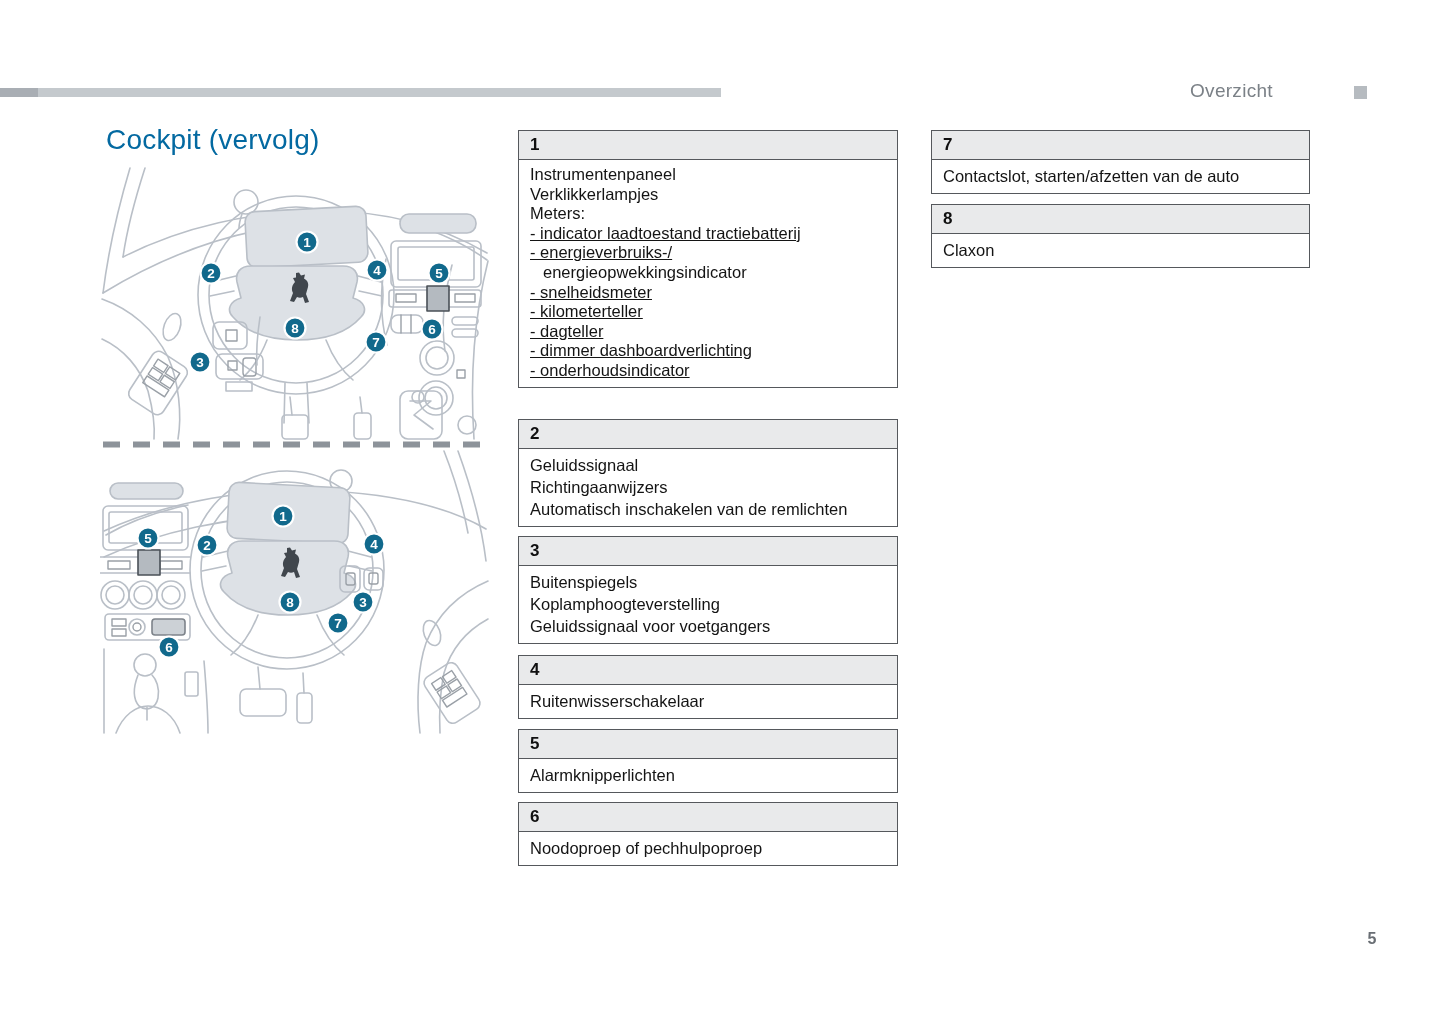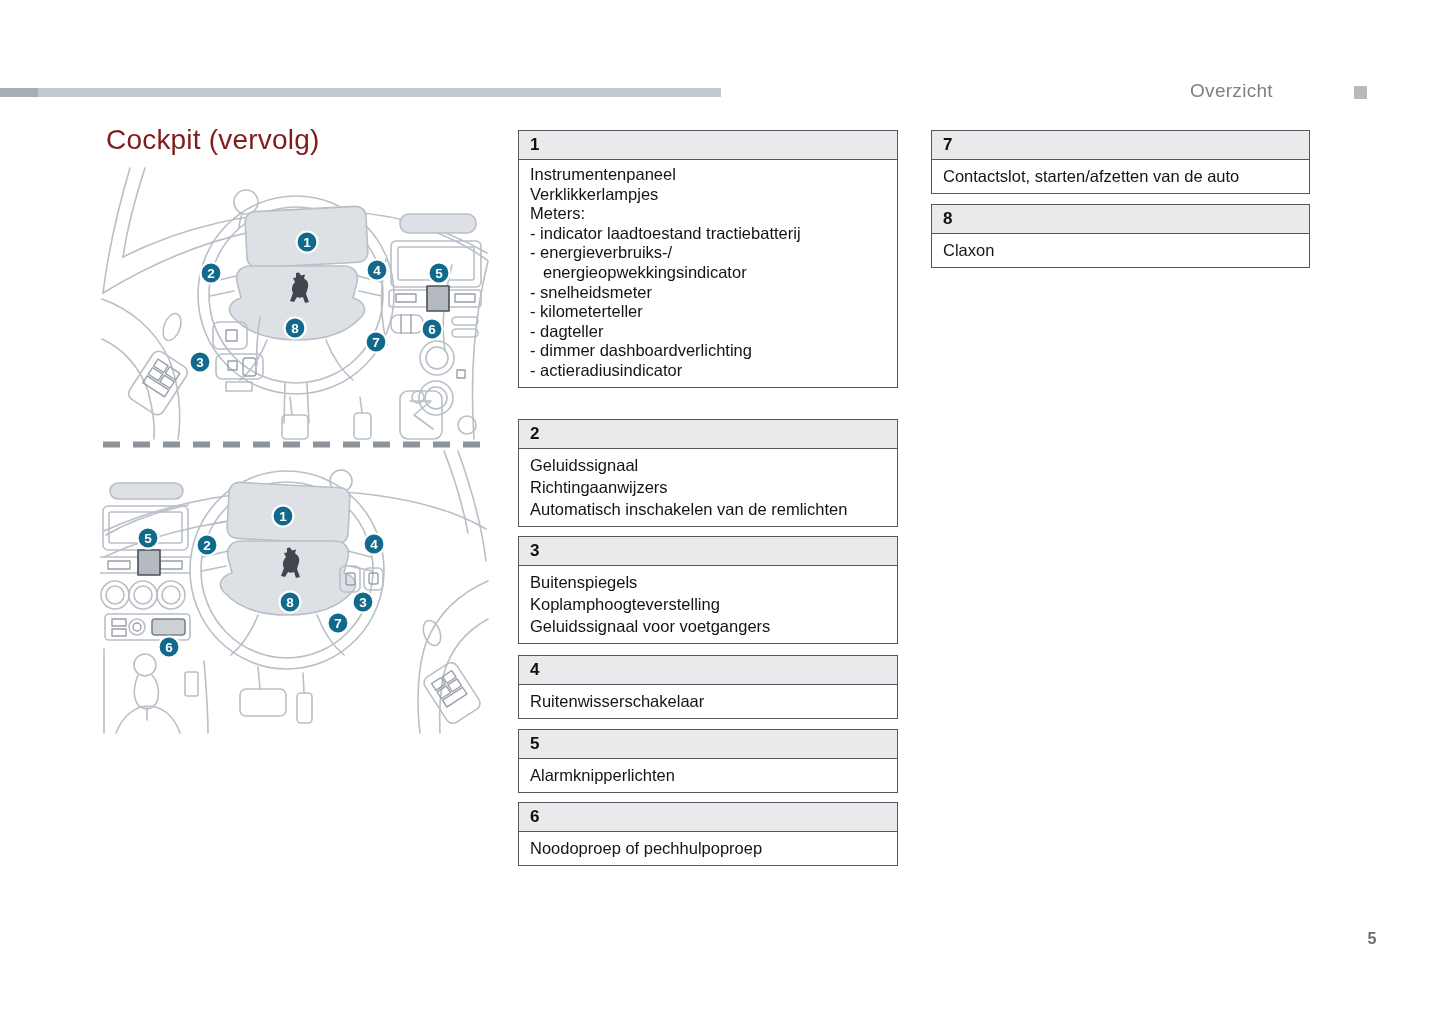--- a/index.html
+++ b/index.html
@@ -6,31 +6,31 @@
   body{
     width:1445px;height:1019px;position:relative;background:#ffffff;
     font-family:"Liberation Sans",sans-serif;color:#141414;overflow:hidden;
   }
   
   .topbar{position:absolute;top:88px;left:0;width:721px;height:9px;background:#c4c9cd;}
   .topbar-cap{position:absolute;top:88px;left:0;width:38px;height:9px;background:#a9aeb4;}
   .section-label{position:absolute;top:80px;left:1190px;width:122px;text-align:left;
     font-size:19px;color:#7b8187;letter-spacing:.3px;}
   .section-marker{position:absolute;top:86px;left:1354px;width:13px;height:13px;background:#b6bbc0;}
-  .page-title{position:absolute;top:124px;left:106px;font-size:28px;color:#7f1d1d;letter-spacing:.2px;}
+  .page-title{position:absolute;top:124px;left:106px;font-size:28px;color:#0369a1;letter-spacing:.2px;}
   .page-number{position:absolute;top:930px;left:1358px;width:28px;text-align:center;
     font-weight:bold;font-size:16px;color:#696e74;}
   
   .panel{position:absolute;box-sizing:border-box;border:1.5px solid #55585c;background:#fff;}
   .panel-header{background:#e9eaeb;border-bottom:1.5px solid #55585c;height:28px;
     display:flex;align-items:center;padding:0 11px;font-weight:bold;font-size:17px;color:#101010;}
   .panel-body{padding:5px 11px 6px;font-size:16.5px;color:#141414;}
   .panel-body .ln{line-height:22px;white-space:nowrap;}
   .panel--dense .panel-body .ln{line-height:19.6px;}
-  .ln.bullet{padding-left:13px;text-indent:-13px;}
+  .ln.bullet{padding-left:13px;text-indent:-13px;text-decoration:underline;}
   .ln.cont{padding-left:13px;}
   
   .diagram{position:absolute;}
   #diagram-top{left:100px;top:167px;}
   #diagram-divider{left:100px;top:440px;}
   #diagram-bottom{left:100px;top:449px;}
   .art{stroke:#b9bfc7;stroke-width:1.6;fill:none;stroke-linecap:round;stroke-linejoin:round;}
   .art .fillshape{fill:#dde1e6;}
   .art .inner{stroke:#9aa0a7;stroke-width:1.4;}
   .art .dark{fill:#b4bac0;stroke:#4a5057;stroke-width:1.6;}
@@ -288,21 +288,21 @@
     <div class="ln">Instrumentenpaneel</div>
     <div class="ln">Verklikkerlampjes</div>
     <div class="ln">Meters:</div>
     <div class="ln bullet">- indicator laadtoestand tractiebatterij</div>
     <div class="ln bullet">- energieverbruiks-/</div>
     <div class="ln cont">energieopwekkingsindicator</div>
     <div class="ln bullet">- snelheidsmeter</div>
     <div class="ln bullet">- kilometerteller</div>
     <div class="ln bullet">- dagteller</div>
     <div class="ln bullet">- dimmer dashboardverlichting</div>
-    <div class="ln bullet">- actieradiusindicator</div>
+    <div class="ln bullet">- onderhoudsindicator</div>
   </div>
 </div>
 
 <div class="panel" style="left:518px;top:419px;width:380px;">
   <div class="panel-header">2</div>
   <div class="panel-body">
     <div class="ln">Geluidssignaal</div>
     <div class="ln">Richtingaanwijzers</div>
     <div class="ln">Automatisch inschakelen van de remlichten</div>
   </div>

